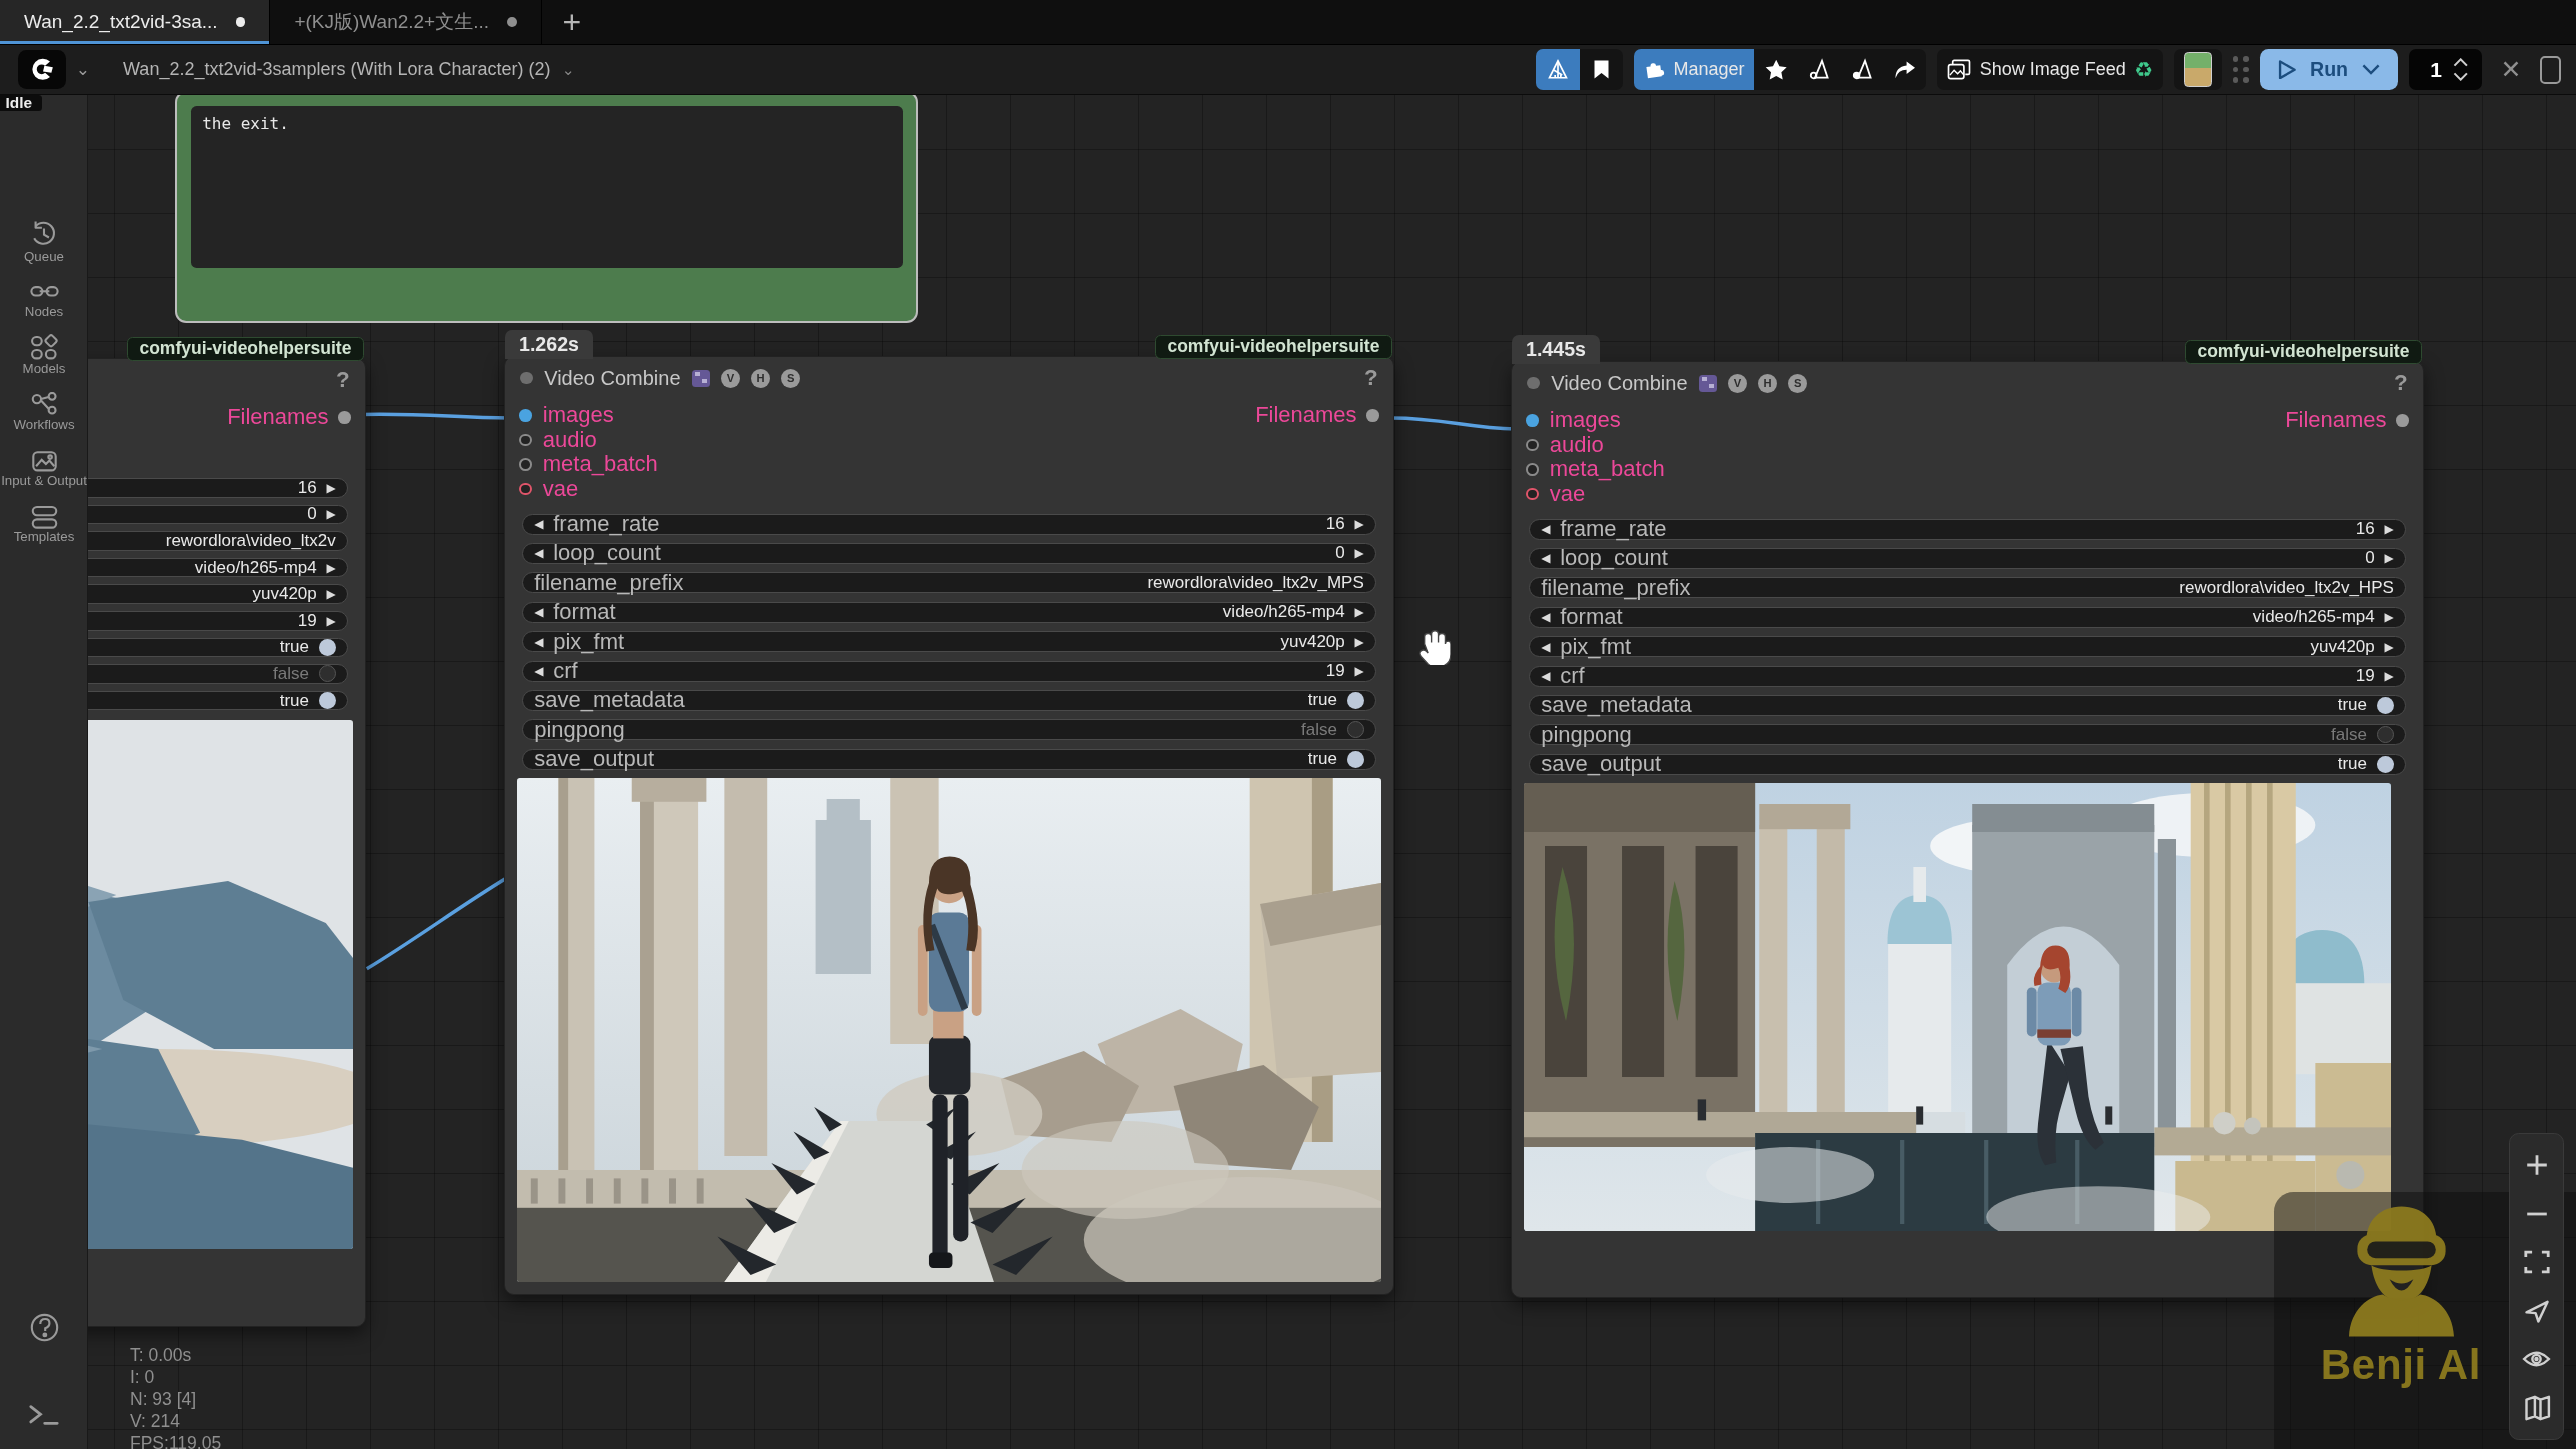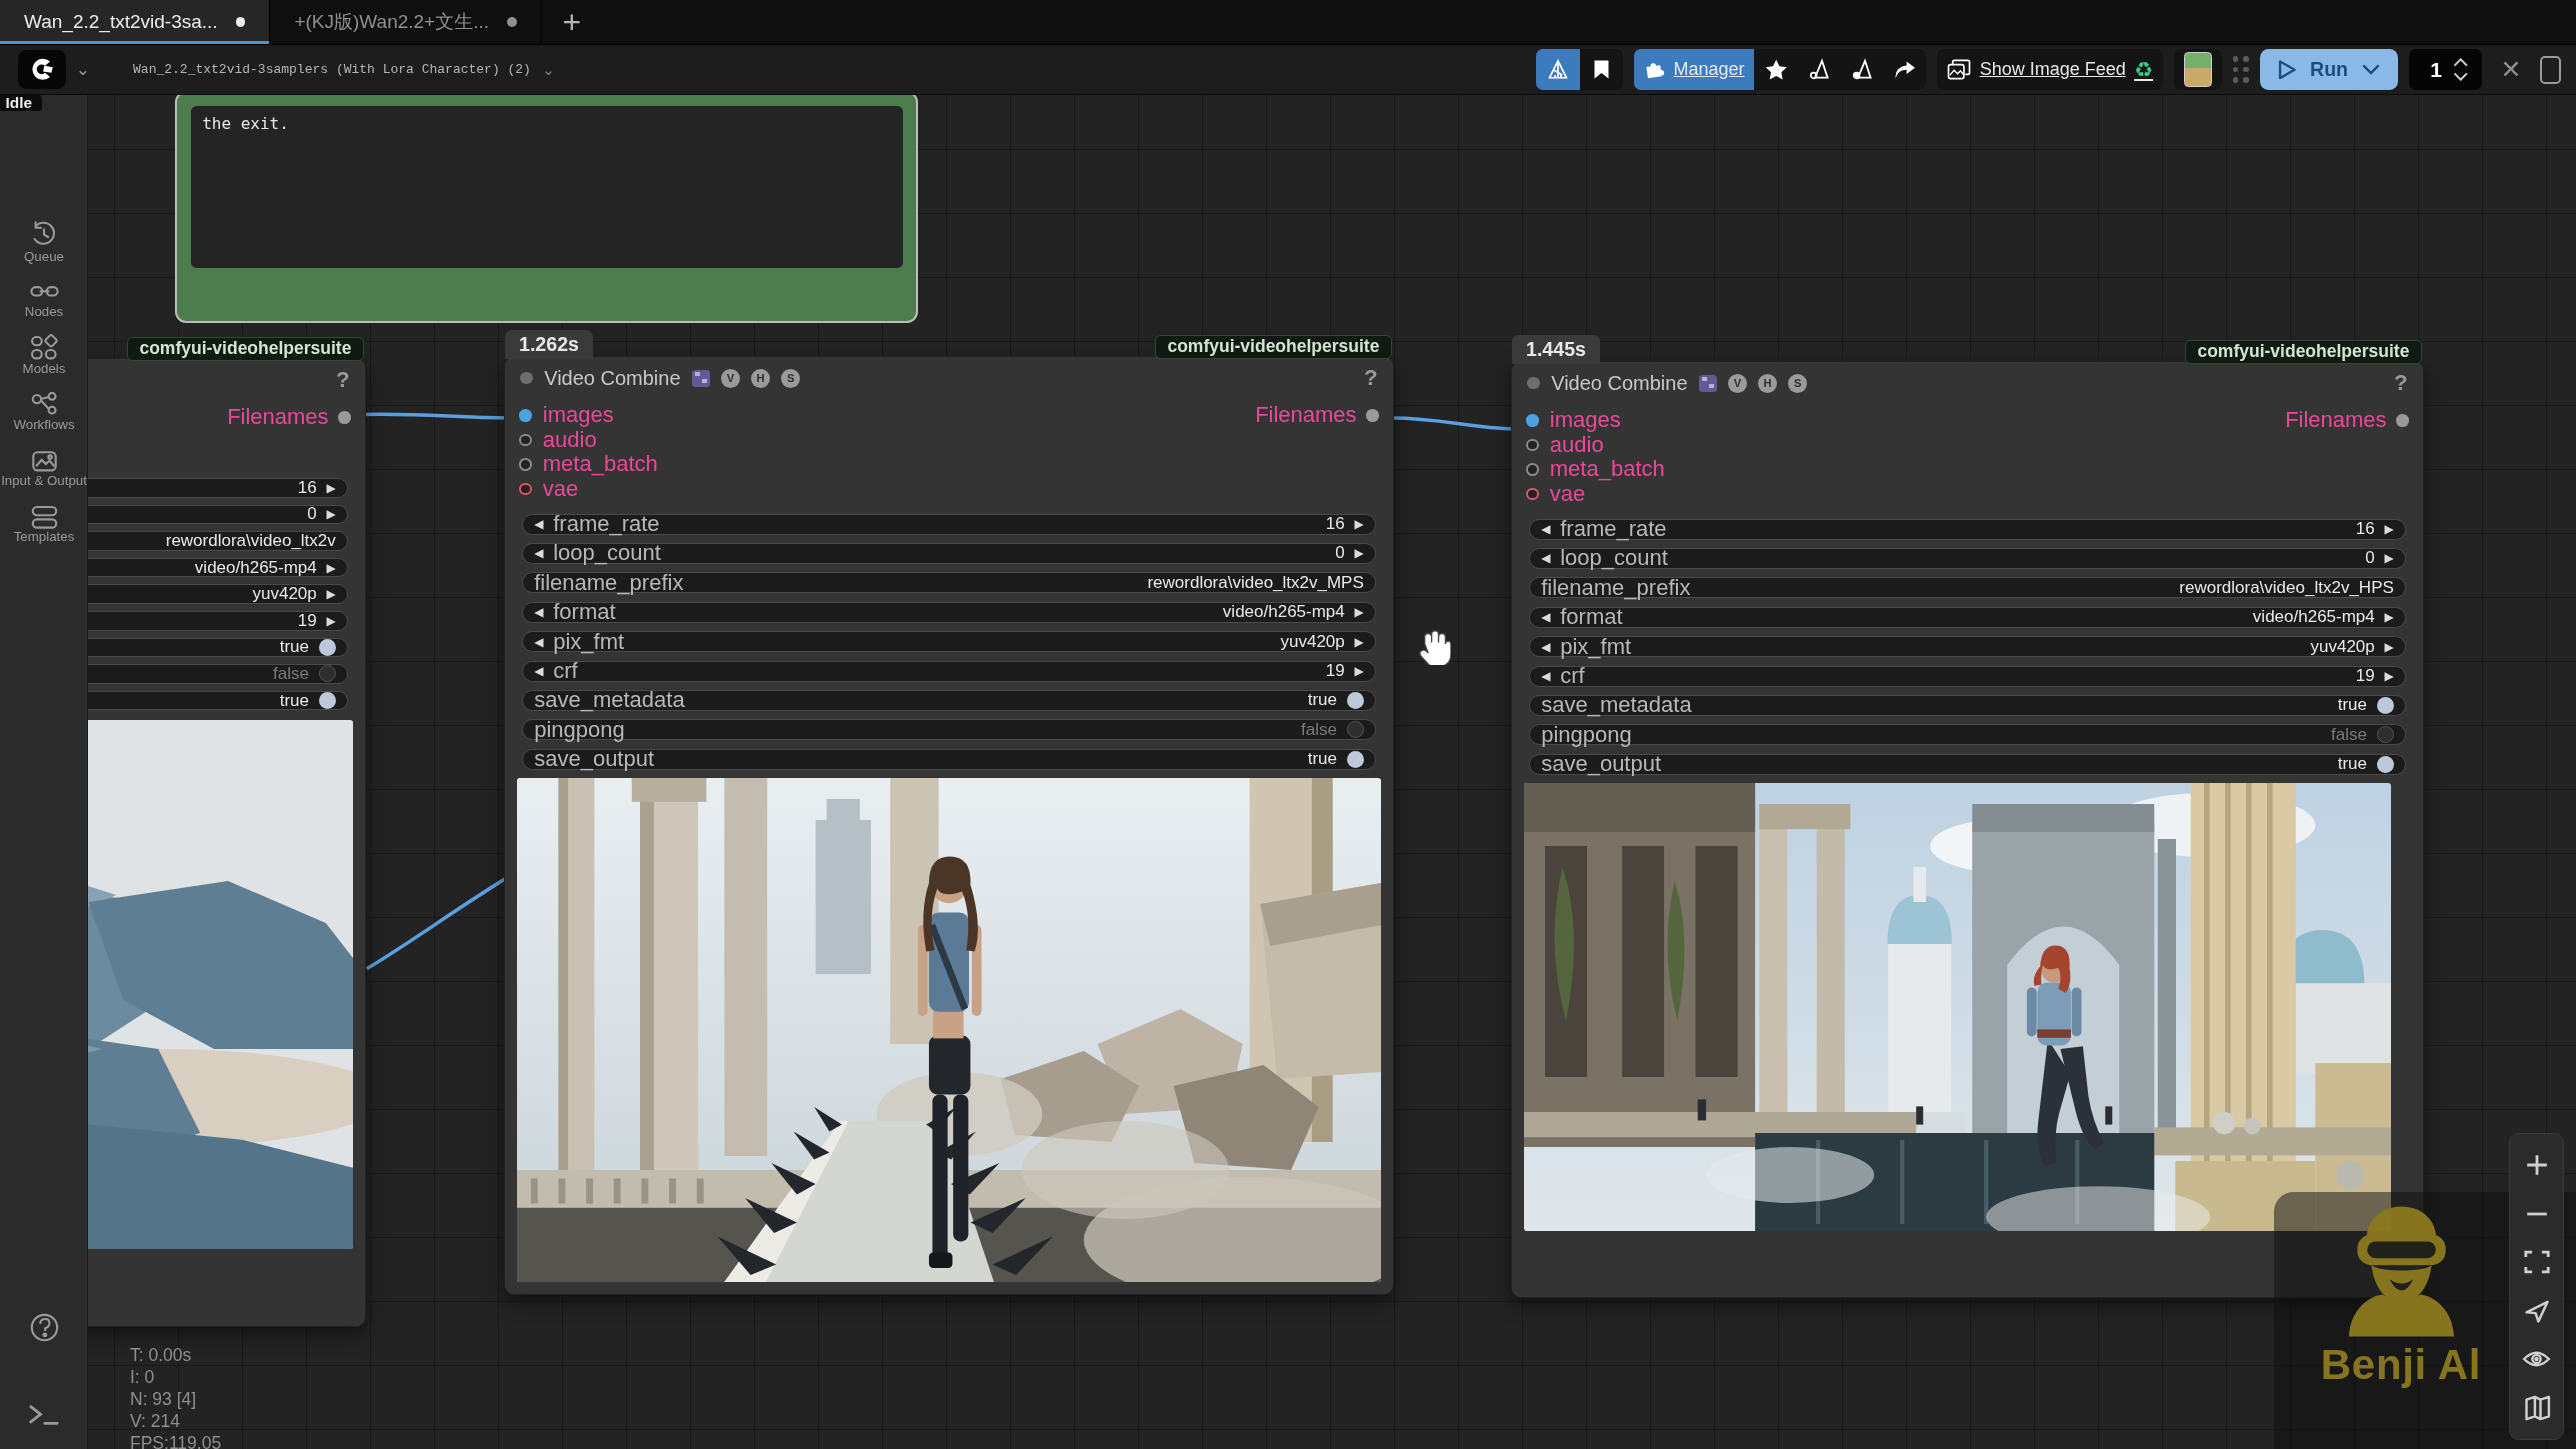--- a/index.html
+++ b/index.html
@@ -27,27 +27,27 @@
   .tab.active .dot { background:#ececec; }
   .tab-label { white-space:nowrap; overflow:hidden; text-overflow:ellipsis; max-width:224px; }
   .newtab { display:flex; align-items:center; justify-content:center; width:60px; color:#b5b5b5;
     font-size:32px; font-weight:300; }
 
   #menubar { position:absolute; left:0; top:45px; width:2576px; height:50px; background:#1d1d1d;
     display:flex; align-items:center; z-index:40; border-bottom:1.4px solid #0b0b0b; }
   .logo-btn { width:48px; height:39px; margin-left:18px; background:#070707; border-radius:8.4px;
     display:flex; align-items:center; justify-content:center; }
   .caret { color:#9a9a9a; font-size:17px; margin:0 7px 0 9.8px; }
-  .wf-title { color:#b5b5b5; font-size:13px; margin-left:36px; white-space:nowrap;font-family:Liberation Mono, monospace; }
+  .wf-title { color:#b5b5b5; font-size:18px; margin-left:26px; white-space:nowrap; }
   .wf-caret { color:#8a8a8a; font-size:15.4px; margin-left:11.2px; }
 
   #mb-right { margin-left:auto; display:flex; align-items:center; gap:11.2px; padding-right:15.4px; }
   .btn-group { display:flex; align-items:stretch; height:41px; border-radius:7px; overflow:hidden; }
   .tb-btn { display:flex; align-items:center; justify-content:center; background:#141414;
-    min-width:43px; padding:0 9.8px; color:#e8e8e8; font-size:18px; gap:8.4px;text-decoration:underline; }
+    min-width:43px; padding:0 9.8px; color:#e8e8e8; font-size:18px; gap:8.4px; }
   .tb-btn.blue { background:#3c7cbe; }
   .run-btn { height:41px; background:#8ab9e8; border-radius:8.4px; display:flex; align-items:center;
     gap:14px; padding:0 18px; color:#1c4d7e; font-size:19.6px; font-weight:600; }
   .count-box { height:41px; min-width:73px; background:#050505; border-radius:7px; display:flex;
     align-items:center; padding:0 8.4px 0 21px; gap:11.2px; }
   .count-val { color:#fff; font-size:21px; font-weight:700; }
   .spin { display:flex; flex-direction:column; gap:4.2px; }
   .xbtn { color:#8f8f8f; font-size:25px; padding:0 7px; }
   .stopbtn { width:21px; height:28px; border:2.1px solid #9a9a9a; border-radius:4.9px; }
   .drag-dots { display:grid; grid-template-columns:repeat(2,5.6px); grid-auto-rows:5.6px; gap:4.9px; }

